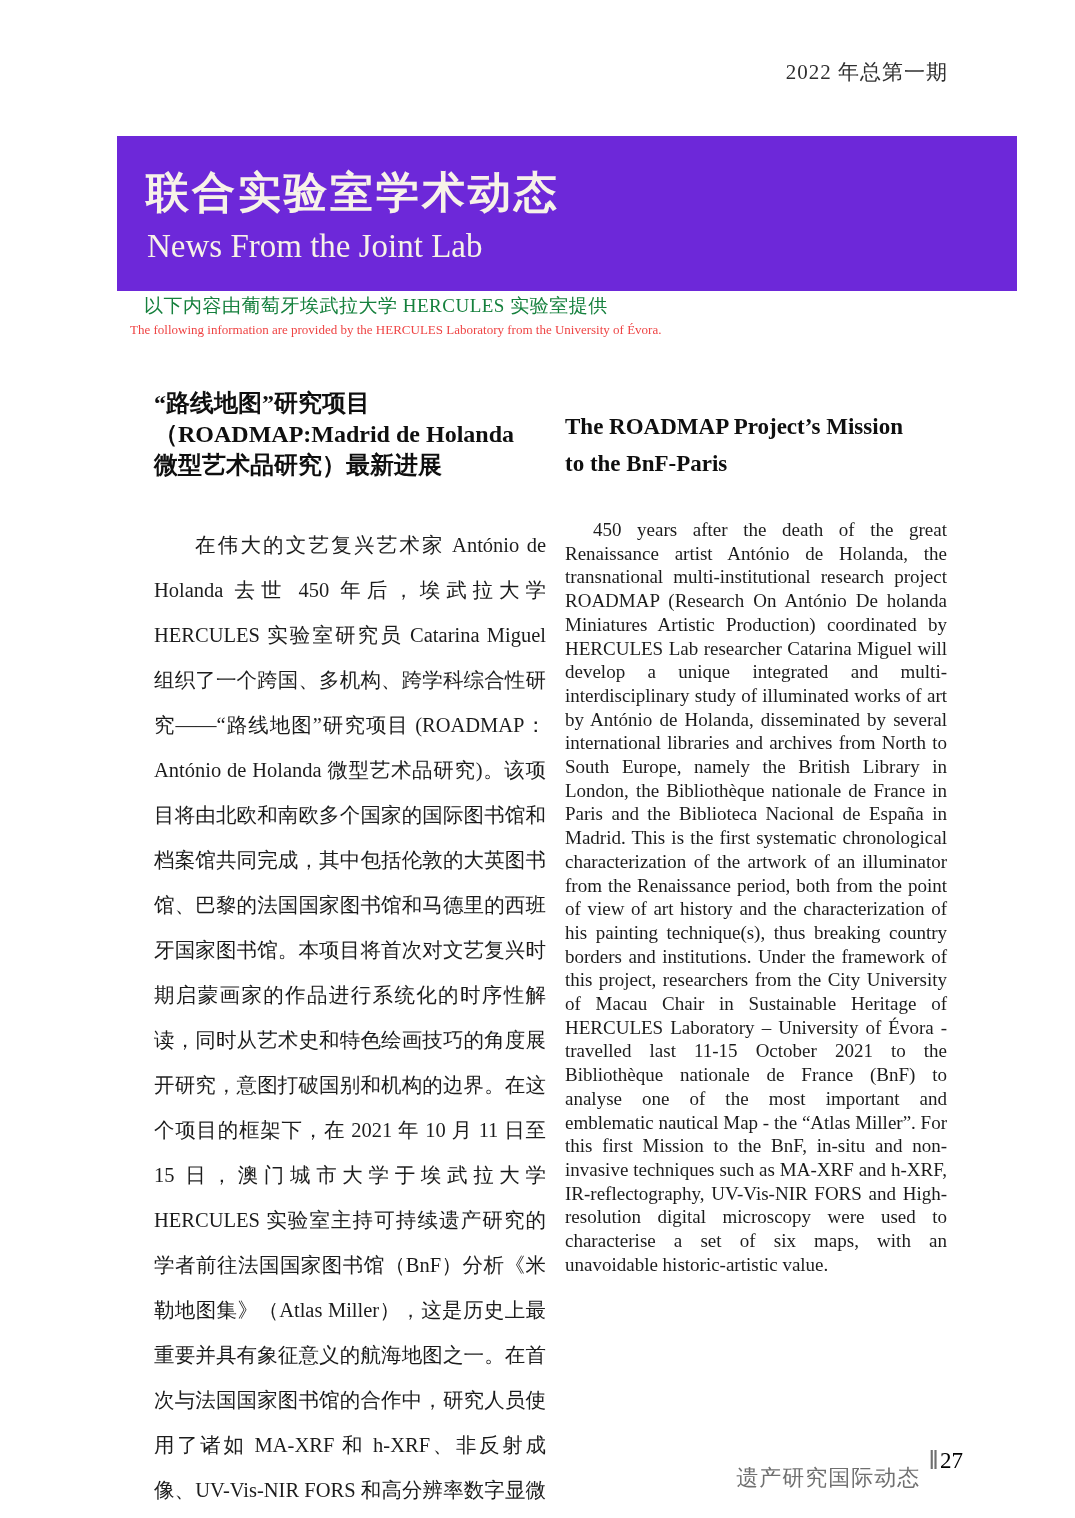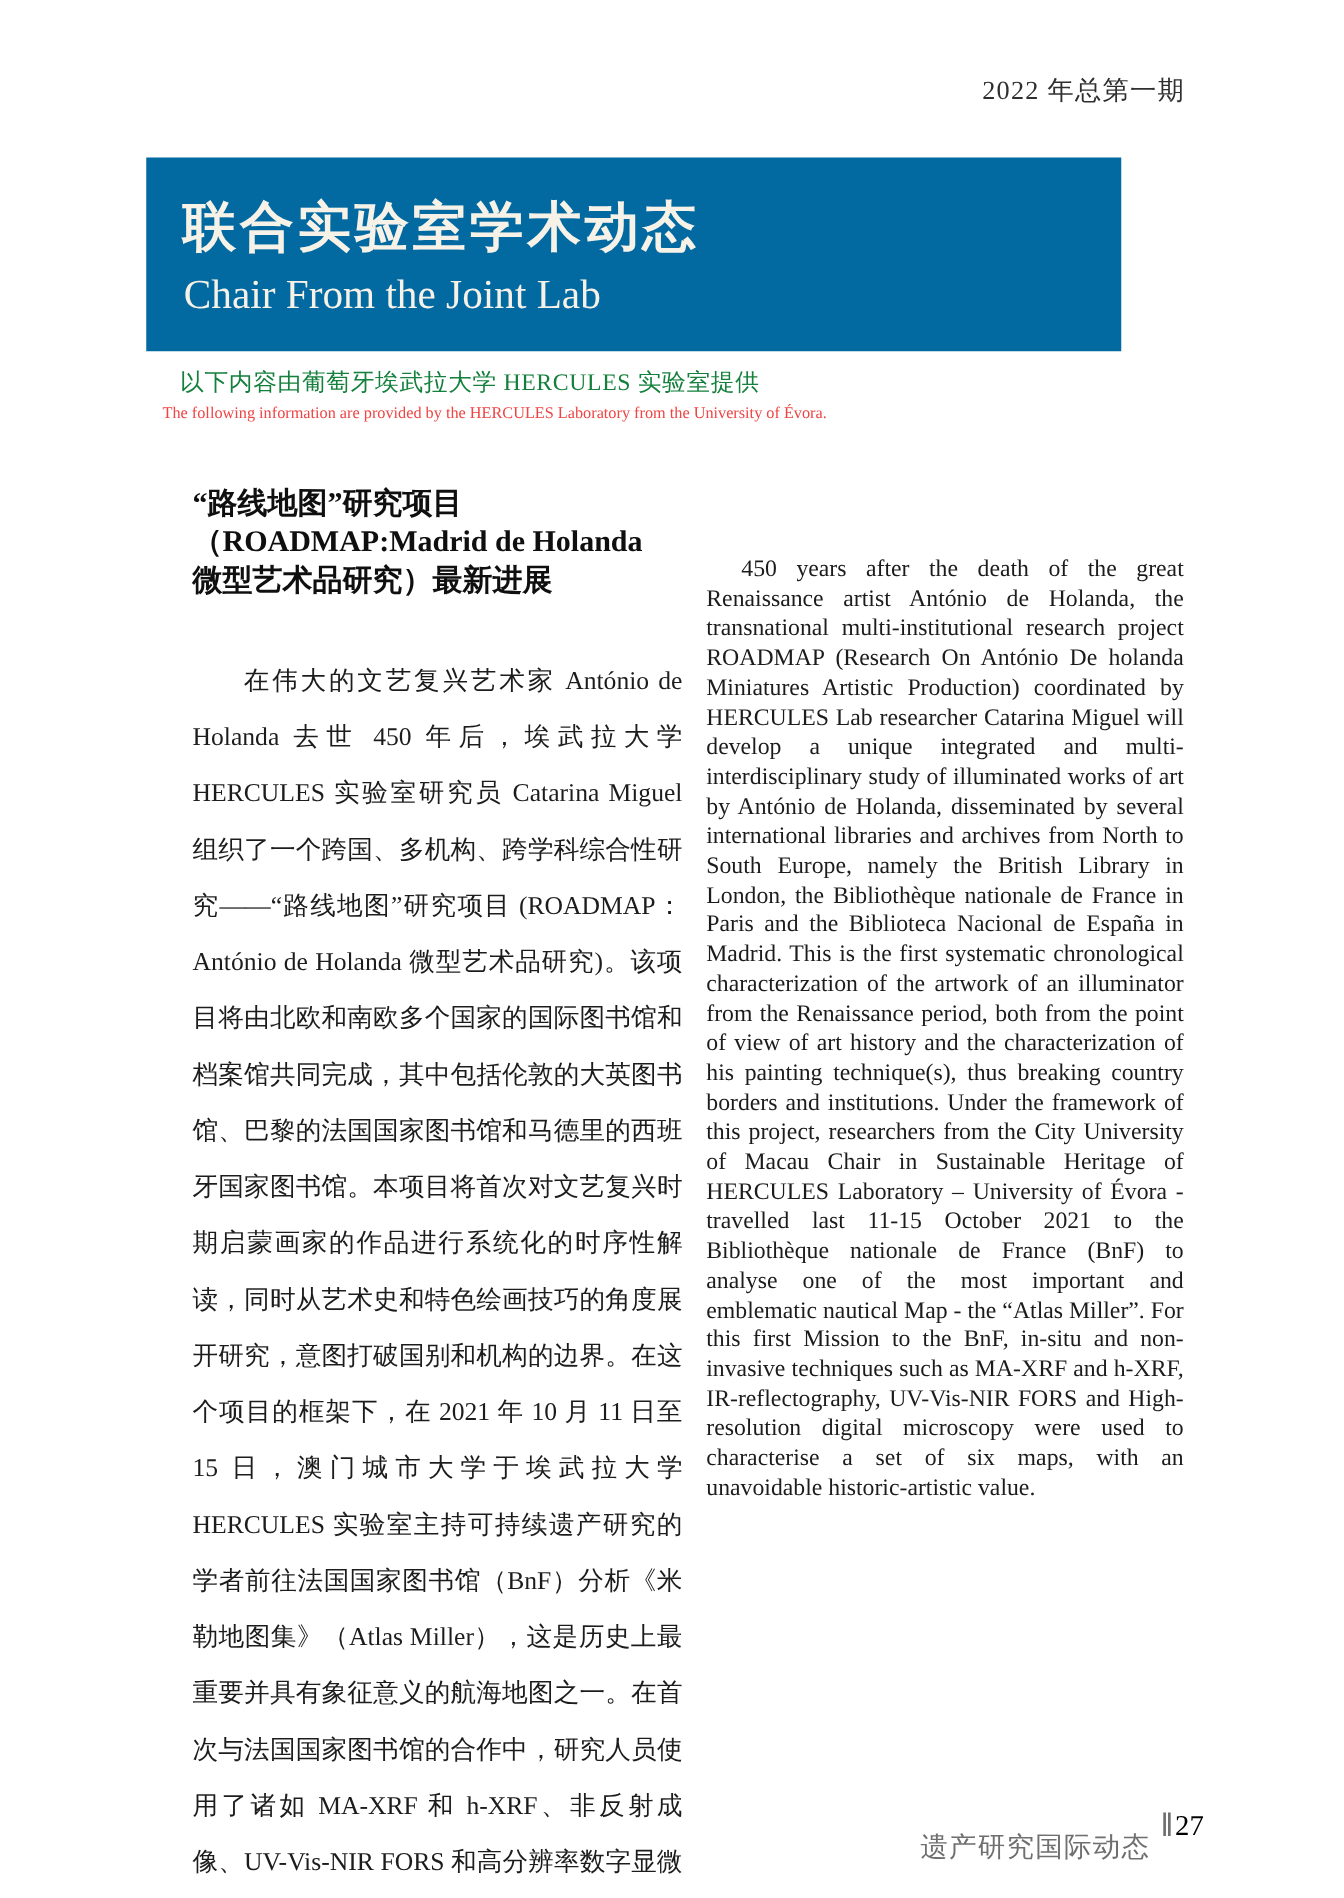--- a/index.html
+++ b/index.html
@@ -21,24 +21,24 @@
     top: 58px;
     right: 127px;
     font-size: 21px;
     color: #2f2f2f;
     letter-spacing: 1px;
     margin-left: 32px;
   }
   .banner {
     position: absolute;
     left: 117px;
-    top: 126px;
-    width: 780px;
+    top: 136px;
+    width: 900px;
     height: 155px;
-    background: #0369a1;
+    background: #6d28d9;
   }
   .banner-title-zh {
     position: absolute;
     left: 29px;
     top: 33px;
     font-size: 43px;
     font-weight: 600;
     letter-spacing: 3px;
     color: #f7f2e8;
     line-height: 1.1;
@@ -135,36 +135,37 @@
 </style>
 </head>
 <body>
 
 <div class="page">
 
   <div class="issue-label">2022 年总第一期</div>
 
   <div class="banner">
     <div class="banner-title-zh">联合实验室学术动态</div>
-    <div class="banner-title-en">Chair From the Joint Lab</div>
+    <div class="banner-title-en">News From the Joint Lab</div>
   </div>
 
   <div class="provider-zh">以下内容由葡萄牙埃武拉大学 HERCULES 实验室提供</div>
   <div class="provider-en">The following information are provided by the HERCULES Laboratory from the University of Évora.</div>
 
   <div class="col-left">
     <div class="zh-title">
       <div>“路线地图”研究项目</div>
       <div>（ROADMAP:Madrid de Holanda</div>
       <div>微型艺术品研究）最新进展</div>
     </div>
     <div class="zh-body">在伟大的文艺复兴艺术家 António de Holanda 去世 450 年后，埃武拉大学 HERCULES 实验室研究员 Catarina Miguel 组织了一个跨国、多机构、跨学科综合性研究——“路线地图”研究项目 (ROADMAP：António de Holanda 微型艺术品研究)。该项目将由北欧和南欧多个国家的国际图书馆和档案馆共同完成，其中包括伦敦的大英图书馆、巴黎的法国国家图书馆和马德里的西班牙国家图书馆。本项目将首次对文艺复兴时期启蒙画家的作品进行系统化的时序性解读，同时从艺术史和特色绘画技巧的角度展开研究，意图打破国别和机构的边界。在这个项目的框架下，在 2021 年 10 月 11 日至 15 日，澳门城市大学于埃武拉大学 HERCULES 实验室主持可持续遗产研究的学者前往法国国家图书馆（BnF）分析《米勒地图集》（Atlas Miller），这是历史上最重要并具有象征意义的航海地图之一。在首次与法国国家图书馆的合作中，研究人员使用了诸如 MA-XRF 和 h-XRF、非反射成像、UV-Vis-NIR FORS 和高分辨率数字显微镜等原位和非侵入性技术来分析这在历史艺术价值上都意义非凡的六幅地图。</div>
   </div>
 
   <div class="col-right">
+    <div class="en-title">The ROADMAP Project’s Mission to the BnF-Paris</div>
     <div class="en-body">450 years after the death of the great Renaissance artist António de Holanda, the transnational multi-institutional research project ROADMAP (Research On António De holanda Miniatures Artistic Production) coordinated by HERCULES Lab researcher Catarina Miguel will develop a unique integrated and multi-interdisciplinary study of illuminated works of art by António de Holanda, disseminated by several international libraries and archives from North to South Europe, namely the British Library in London, the Bibliothèque nationale de France in Paris and the Biblioteca Nacional de España in Madrid. This is the first systematic chronological characterization of the artwork of an illuminator from the Renaissance period, both from the point of view of art history and the characterization of his painting technique(s), thus breaking country borders and institutions. Under the framework of this project, researchers from the City University of Macau Chair in Sustainable Heritage of HERCULES Laboratory – University of Évora - travelled last 11-15 October 2021 to the Bibliothèque nationale de France (BnF) to analyse one of the most important and emblematic nautical Map - the “Atlas Miller”. For this first Mission to the BnF, in-situ and non-invasive techniques such as MA-XRF and h-XRF, IR-reflectography, UV-Vis-NIR FORS and High-resolution digital microscopy were used to characterise a set of six maps, with an unavoidable historic-artistic value.</div>
   </div>
 
   <div class="footer">
     <span class="footer-section">遗产研究国际动态</span>
     <span class="footer-sep">‖</span>
     <span class="footer-page">27</span>
   </div>
 
 </div>

